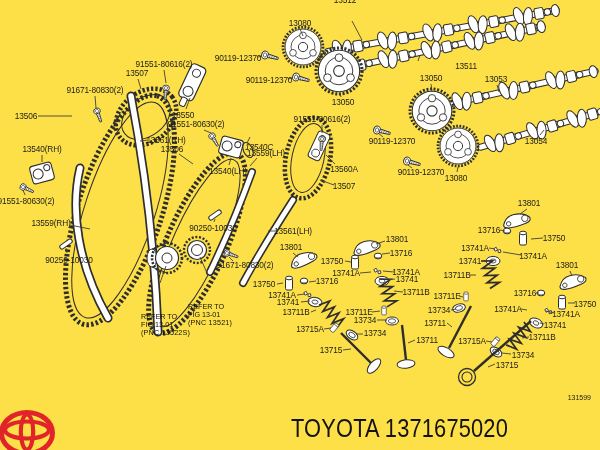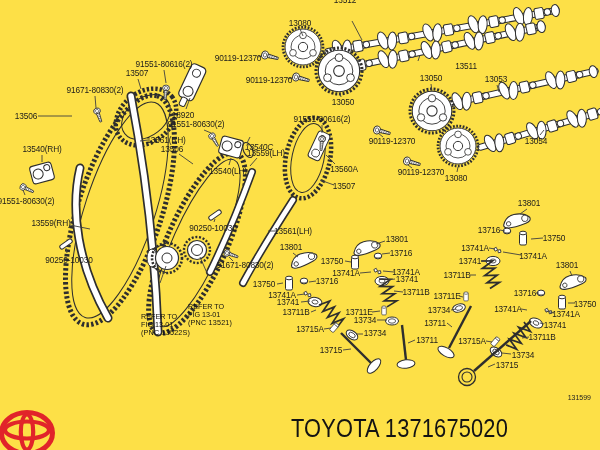--- a/index.html
+++ b/index.html
@@ -338,21 +338,21 @@
       <div class="part-label" style="left: 238px; top: 58px;">90119-12370</div>
       <div class="part-label" style="left: 269px; top: 80px;">90119-12370</div>
       <div class="part-label" style="left: 418px; top: 66px; margin-left: 48px;">13511</div>
       <div class="part-label" style="left: 431px; top: 78px;">13050</div>
       <div class="part-label" style="left: 496px; top: 79px;">13053</div>
       <div class="part-label" style="left: 343px; top: 102px;">13050</div>
       <div class="part-label" style="left: 164px; top: 64px;">91551-80616(2)</div>
       <div class="part-label" style="left: 137px; top: 73px;">13507</div>
       <div class="part-label" style="left: 95px; top: 90px;">91671-80830(2)</div>
       <div class="part-label" style="left: 26px; top: 116px;">13506</div>
-      <div class="part-label" style="left: 183px; top: 115px;">18920</div>
+      <div class="part-label" style="left: 183px; top: 115px;">13550</div>
       <div class="part-label" style="left: 196px; top: 124px;">91551-80630(2)</div>
       <div class="part-label" style="left: 322px; top: 119px;">91551-80616(2)</div>
       <div class="part-label" style="left: 259px; top: 147px; font-style: italic;">13540C</div>
       <div class="part-label" style="left: 392px; top: 141px;">90119-12370</div>
       <div class="part-label" style="left: 536px; top: 141px;">13054</div>
       <div class="part-label" style="left: 42px; top: 149px;">13540(RH)</div>
       <div class="part-label" style="left: 166px; top: 140px; text-align: right;">13561(RH)</div>
       <div class="part-label" style="left: 172px; top: 149px;">13506</div>
       <div class="part-label" style="left: 266px; top: 153px;">13559(LH)</div>
       <div class="part-label" style="left: 344px; top: 169px;">13560A</div>

